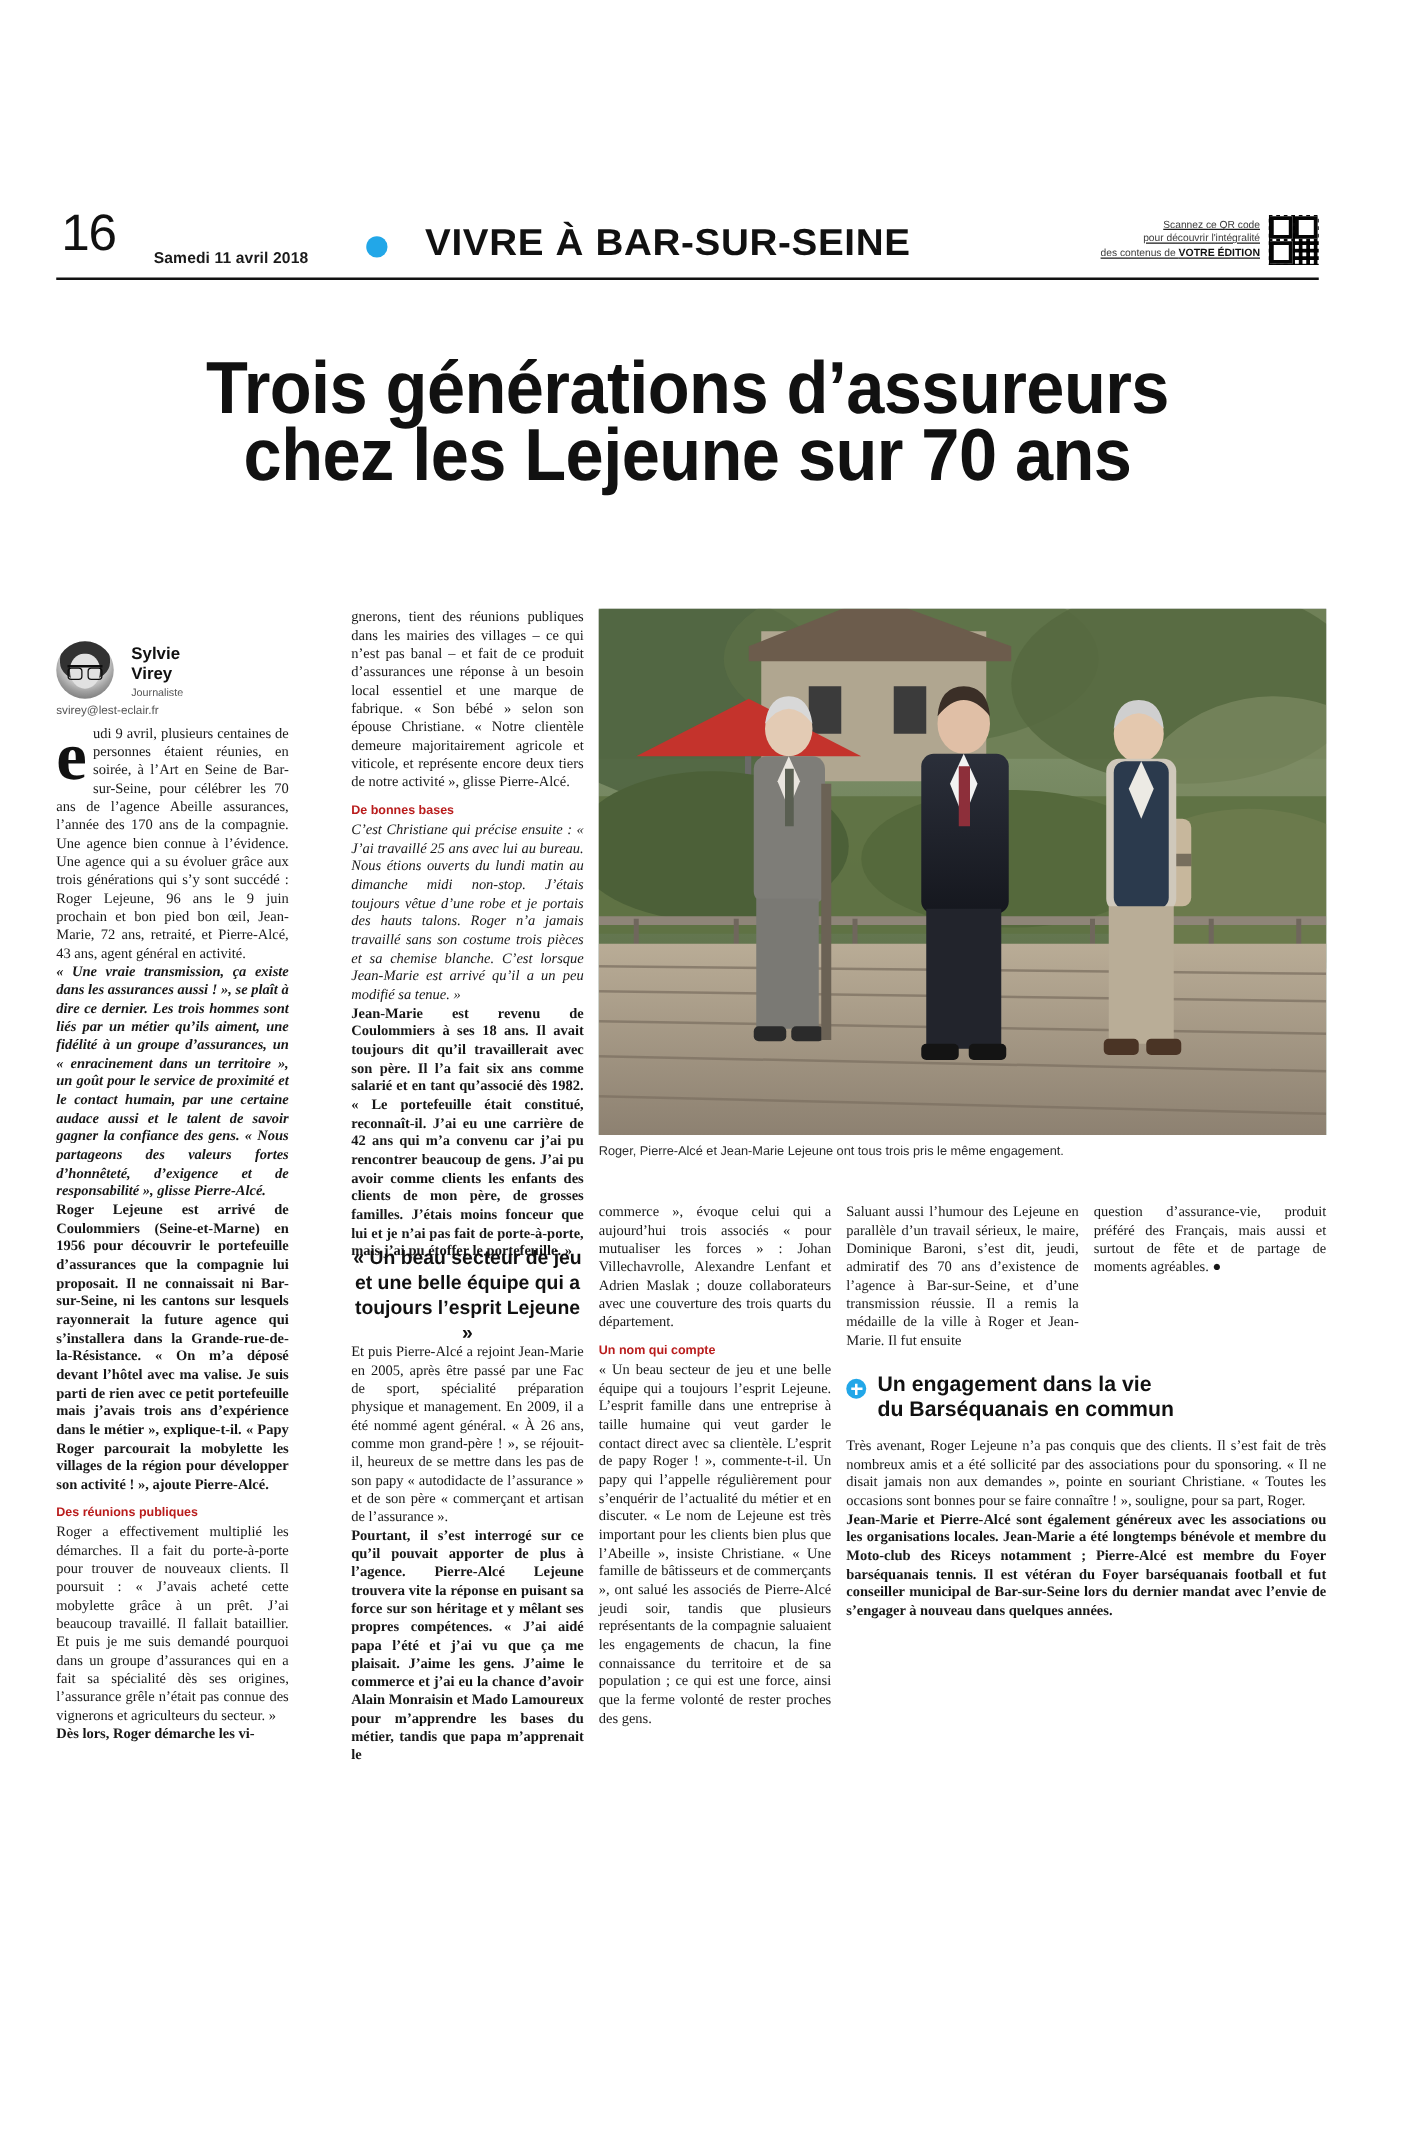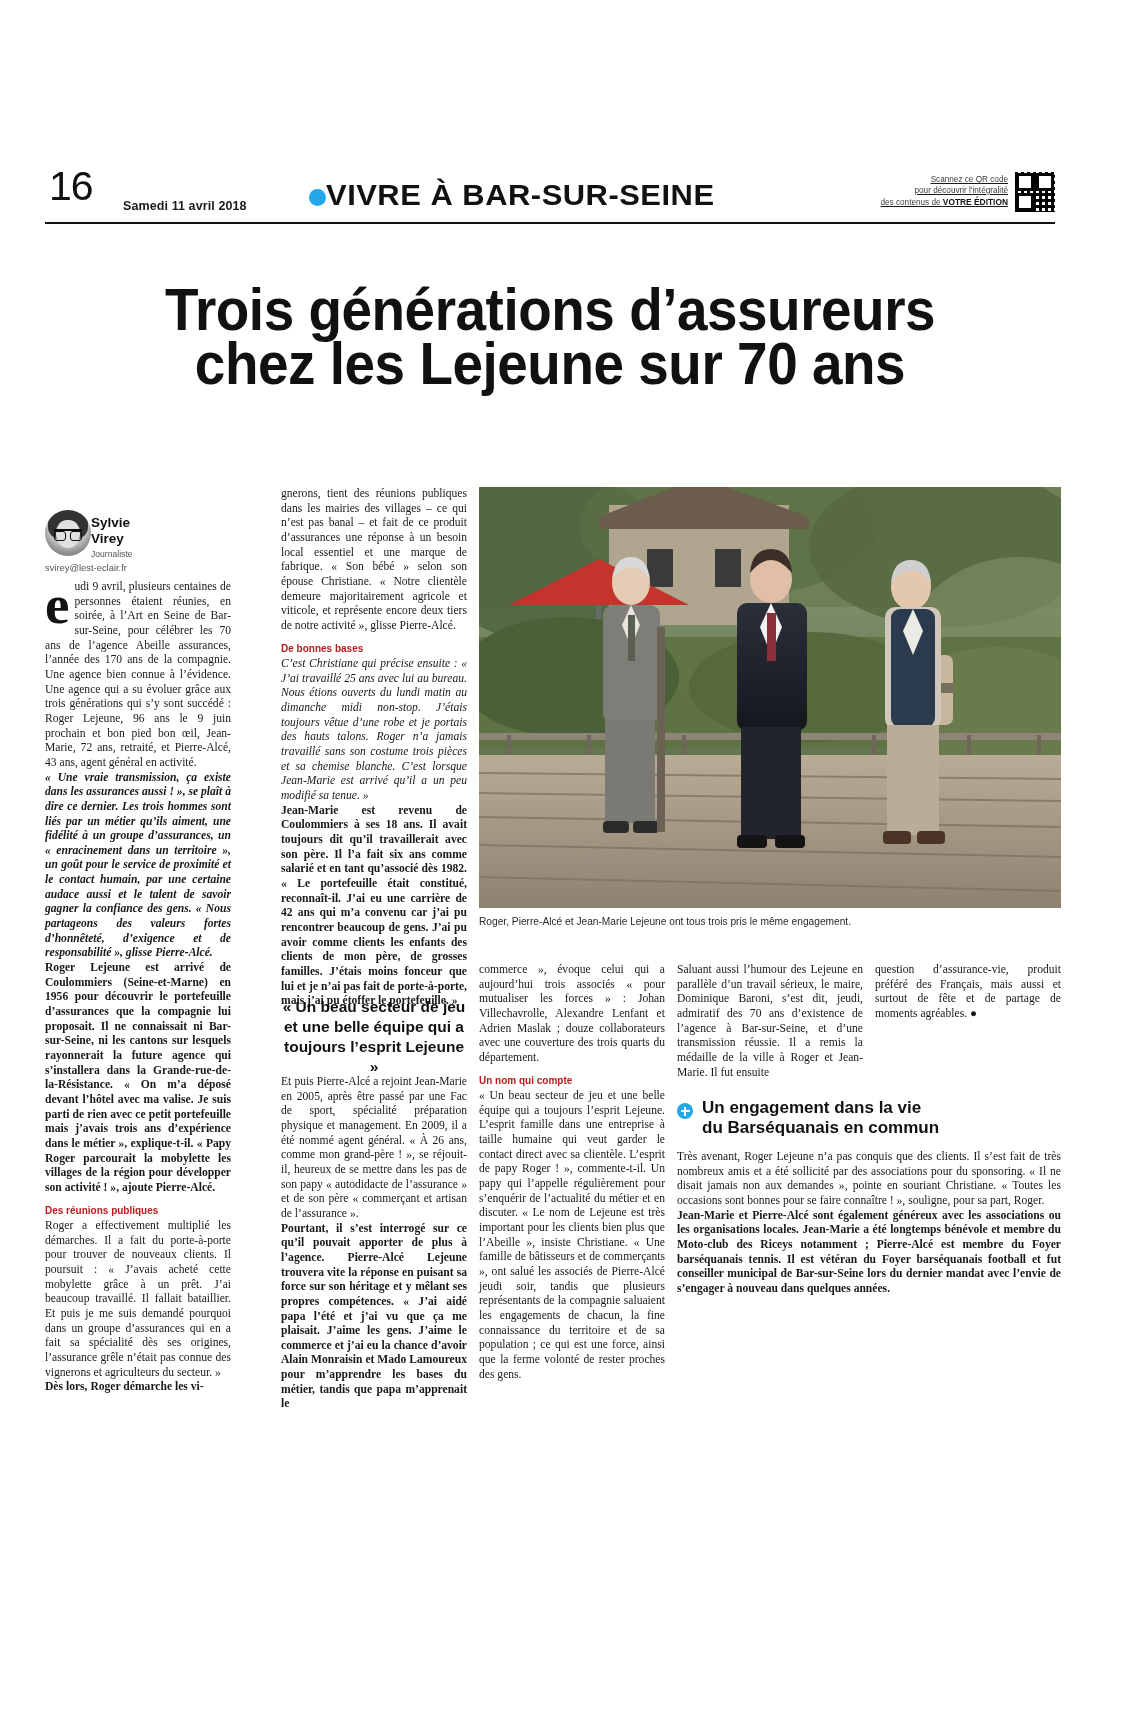--- a/index.html
+++ b/index.html
@@ -26,22 +26,22 @@
     font-size:41px; font-weight:300; letter-spacing:-1px; color:#111;
     line-height:1;
   }
   .folio-date{
     position:absolute; left:78px; top:29px;
     font-family:"Liberation Sans", sans-serif;
     font-size:12.5px; font-weight:600; color:#1a1a1a;
     letter-spacing:0.1px;
   }
   .rubric{
-    position:absolute; left:264px; top:8px;
-    display:flex; align-items:center; gap:0;justify-content:center;
+    position:absolute; left:248px; top:8px;
+    display:flex; align-items:center; gap:30px;justify-content:center;
   }
   .rubric-dot{
     width:17px;height:17px;border-radius:50%;
     background:#22a7e8; display:inline-block;
     margin-top:4px;
   }
   .rubric-title{
     font-family:"Liberation Sans", sans-serif;
     font-weight:bold; font-size:30px;
     letter-spacing:0.5px; color:#111;
@@ -106,21 +106,21 @@
     font-family:"Liberation Sans", sans-serif;
     font-size:17.6px;
     line-height:1.42;
     color:#111;
   }
   .chapeau .loc{color:#22a7e8;font-weight:bold;}
 
   
   .byline{
     position:absolute;left:0px;top:508px;width:186px;
-    display:flex;align-items:center;gap:0;
+    display:flex;align-items:flex-end;gap:14px;
   }
   .avatar{
     width:46px;height:46px;border-radius:50%;
     background:radial-gradient(circle at 50% 35%, #f2f2f2 0%, #d9d9d9 38%, #9a9a9a 65%, #5c5c5c 100%);
     position:relative;overflow:hidden;flex:none;
     filter:grayscale(1) contrast(1.15);
   }
   .avatar .hair{
     position:absolute;left:3px;top:-3px;width:40px;height:34px;
     background:#3c3c3c;border-radius:50% 50% 42% 42%;

